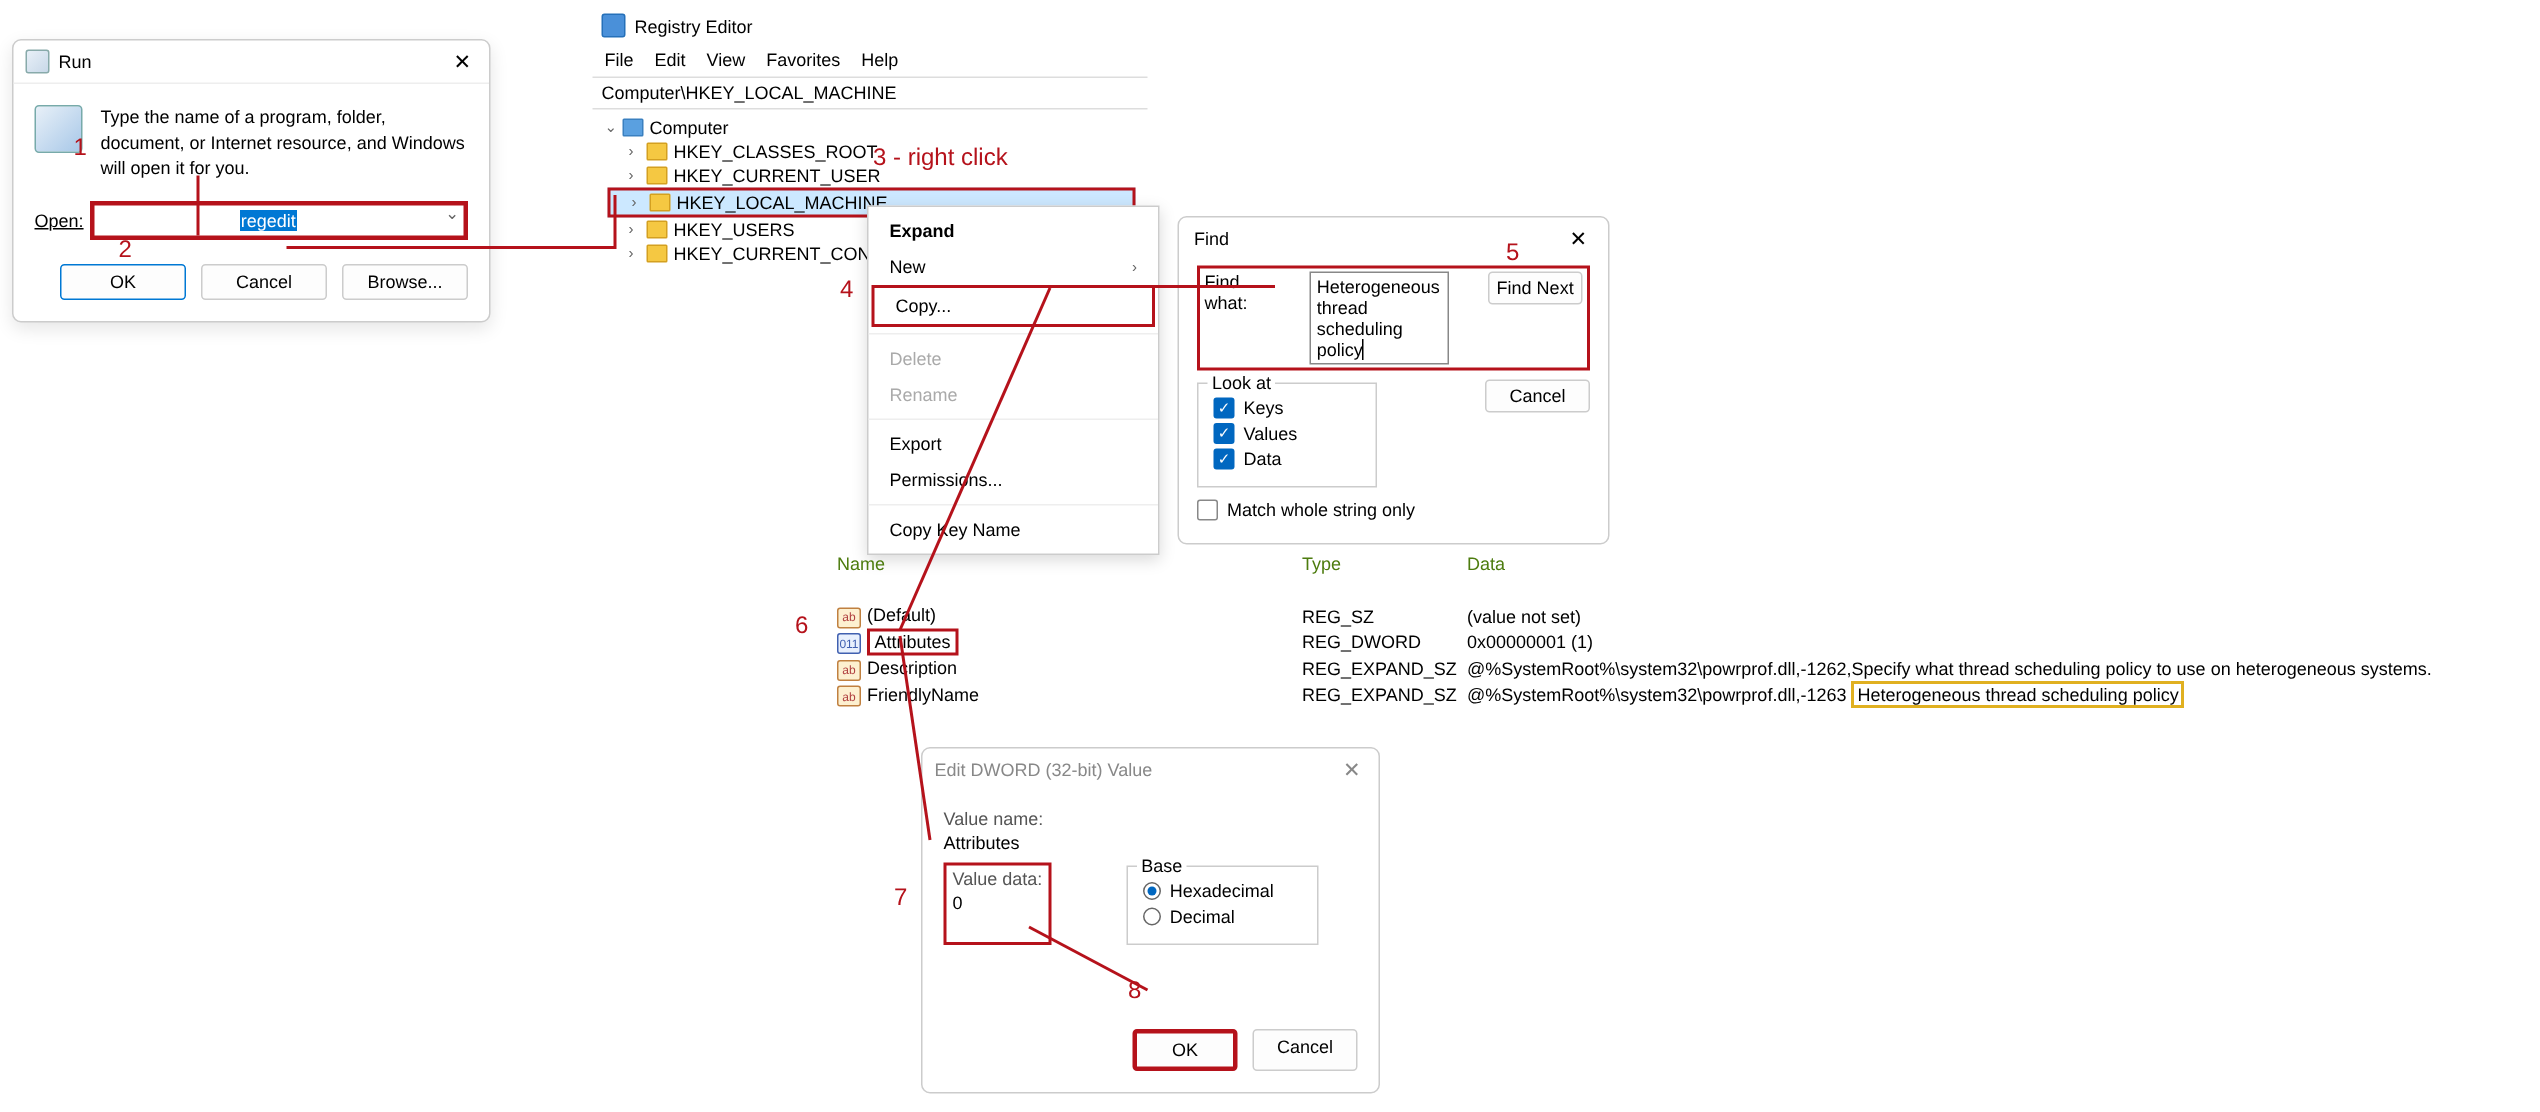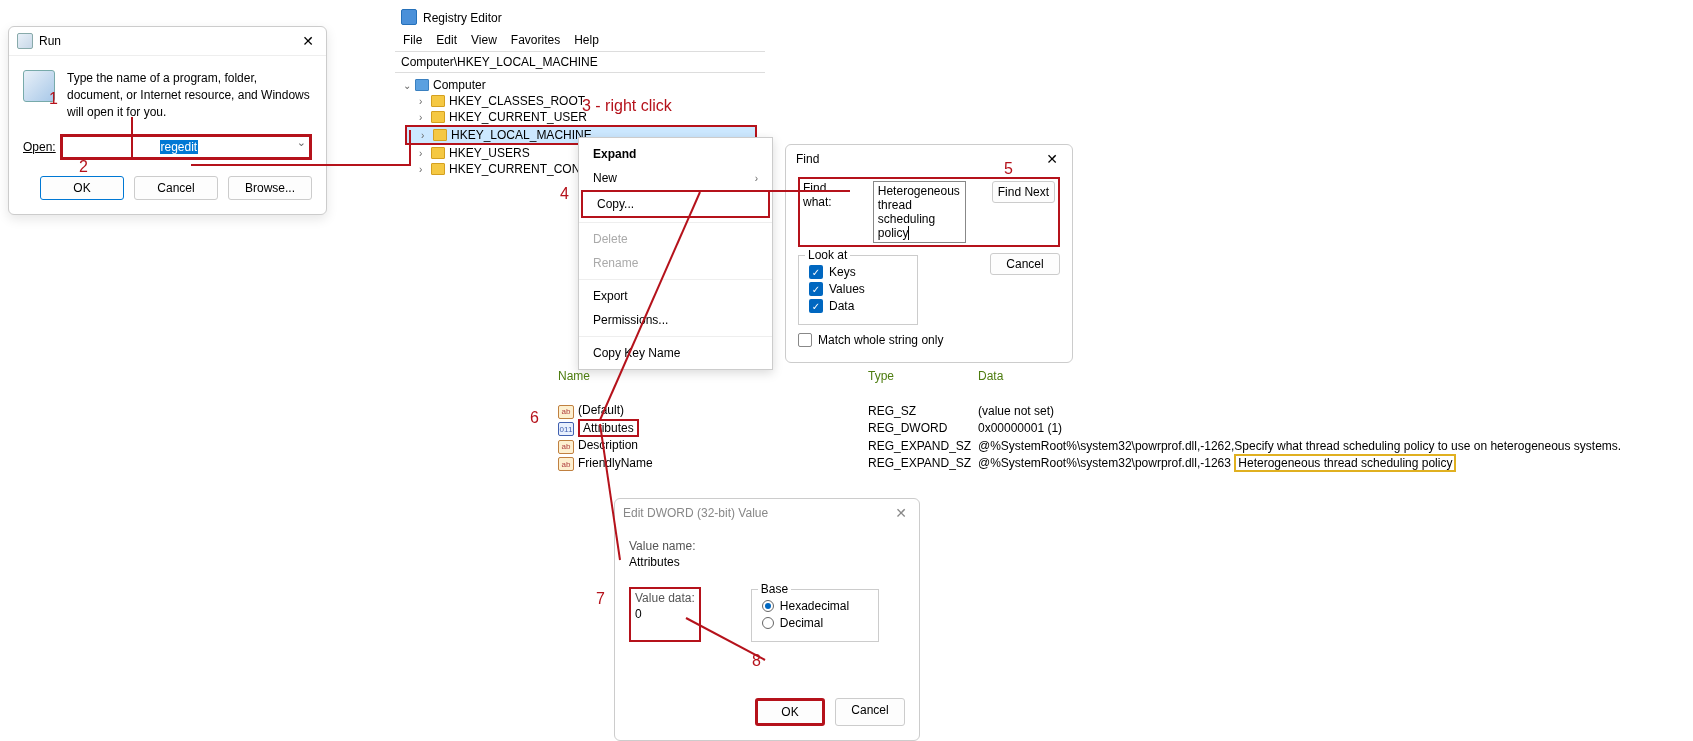--- a/index.html
+++ b/index.html
@@ -66,21 +66,21 @@
 .values-panel .hdr { color:#4d7c0f; padding:4px 0; border-bottom:1px solid transparent;}
 .val-row { display:flex; align-items:center; padding:1px 0;}
 .val-icon { width:16px; height:14px; border:1px solid #c08040; background:#fdf0d0; border-radius:2px; margin-right:4px; display:inline-flex; align-items:center; justify-content:center; font-size:8px; color:#b04040;}
 .val-icon.bin { color:#4060b0; border-color:#4060b0; background:#e8f0fd;}
 .hl-yellow { border:2px solid #e0b020; padding:0 2px;}
 .edit-dlg { position:absolute; left:614px; top:498px; width:306px; background:#fff; border:1px solid #ccc; border-radius:6px;}
 .edit-body { padding:6px 14px 14px 14px;}
 .edit-body .lbl { font-size:12px; margin-top:6px; color:#555;}
 .edit-body .ro { font-size:12px; padding:2px 0;}
 .edit-body input[type=text] { width:120px; padding:3px 4px; border:1px solid #888; font-size:12px;}
-.edit-row { display:flex; gap:20px; margin-top:16px;}
+.edit-row { display:flex; gap:20px; margin-top:4px;}
 .radio-row { display:flex; align-items:center; gap:6px; font-size:12px; margin:3px 0;}
 .radio { width:12px; height:12px; border:1px solid #666; border-radius:50%; display:inline-flex; align-items:center; justify-content:center;}
 .radio.on::after { content:""; width:6px; height:6px; background:#0067c0; border-radius:50%;}
 .edit-btns { display:flex; gap:10px; justify-content:flex-end; margin-top:14px;}
 svg.conn { position:absolute; top:0; left:0; pointer-events:none; }
 </style>
 </head>
 <body>
 
 <div class="window" style="left:8px; top:26px; width:319px;">

